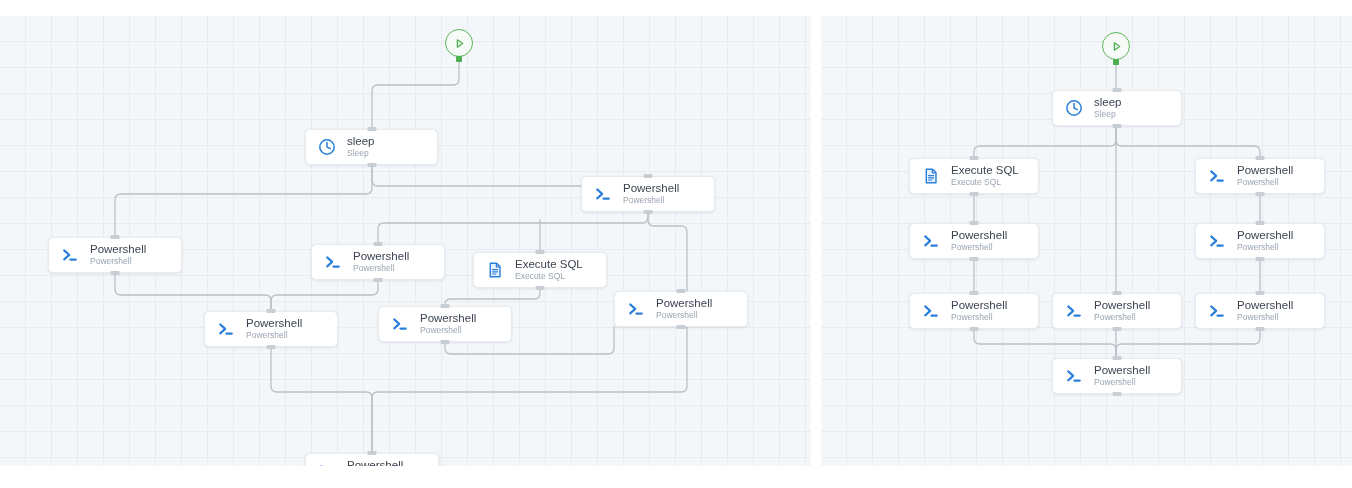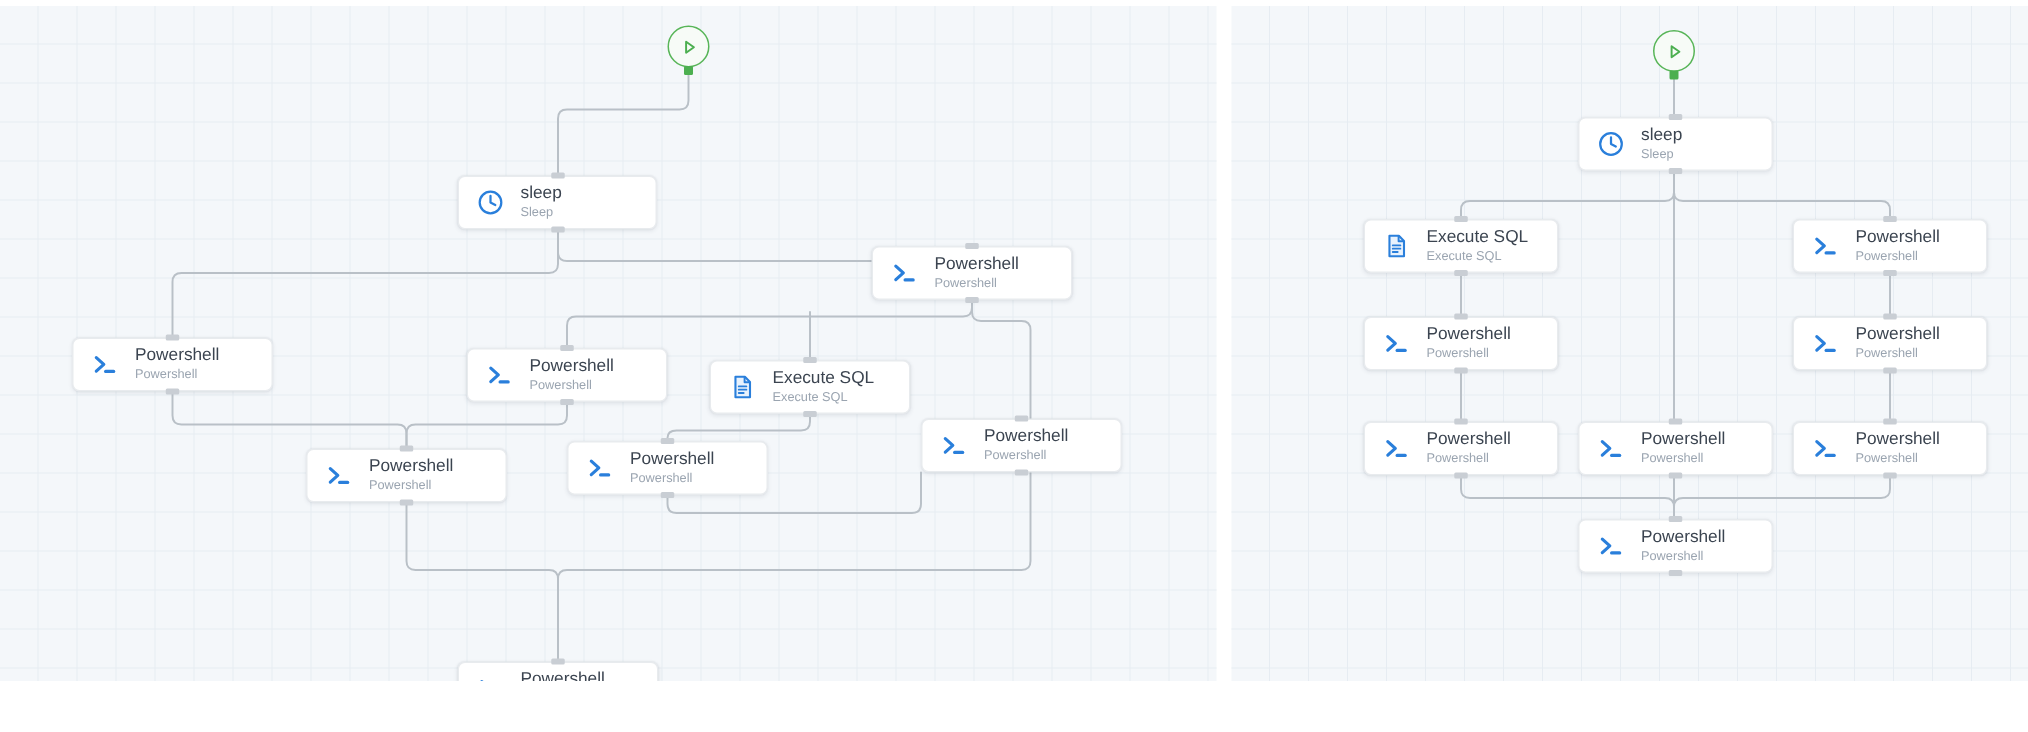--- a/index.html
+++ b/index.html
@@ -11,21 +11,21 @@
   }
   #root {
     position: relative;
     width: 1352px;
     height: 488px;
     background: #ffffff;
     overflow: hidden;
   }
   .canvas {
     position: absolute;
-    top: 4px;
+    top: 16px;
     height: 450px;
     overflow: hidden;
     background-color: #f4f7fa;
     background-image:
       linear-gradient(to right, #e6ecf2 1px, transparent 1px),
       linear-gradient(to bottom, #e6ecf2 1px, transparent 1px);
     background-size: 26px 26px;
     background-position: -1px -1px;
   }
   #canvas-left  { left: 0px;   width: 811px; }

